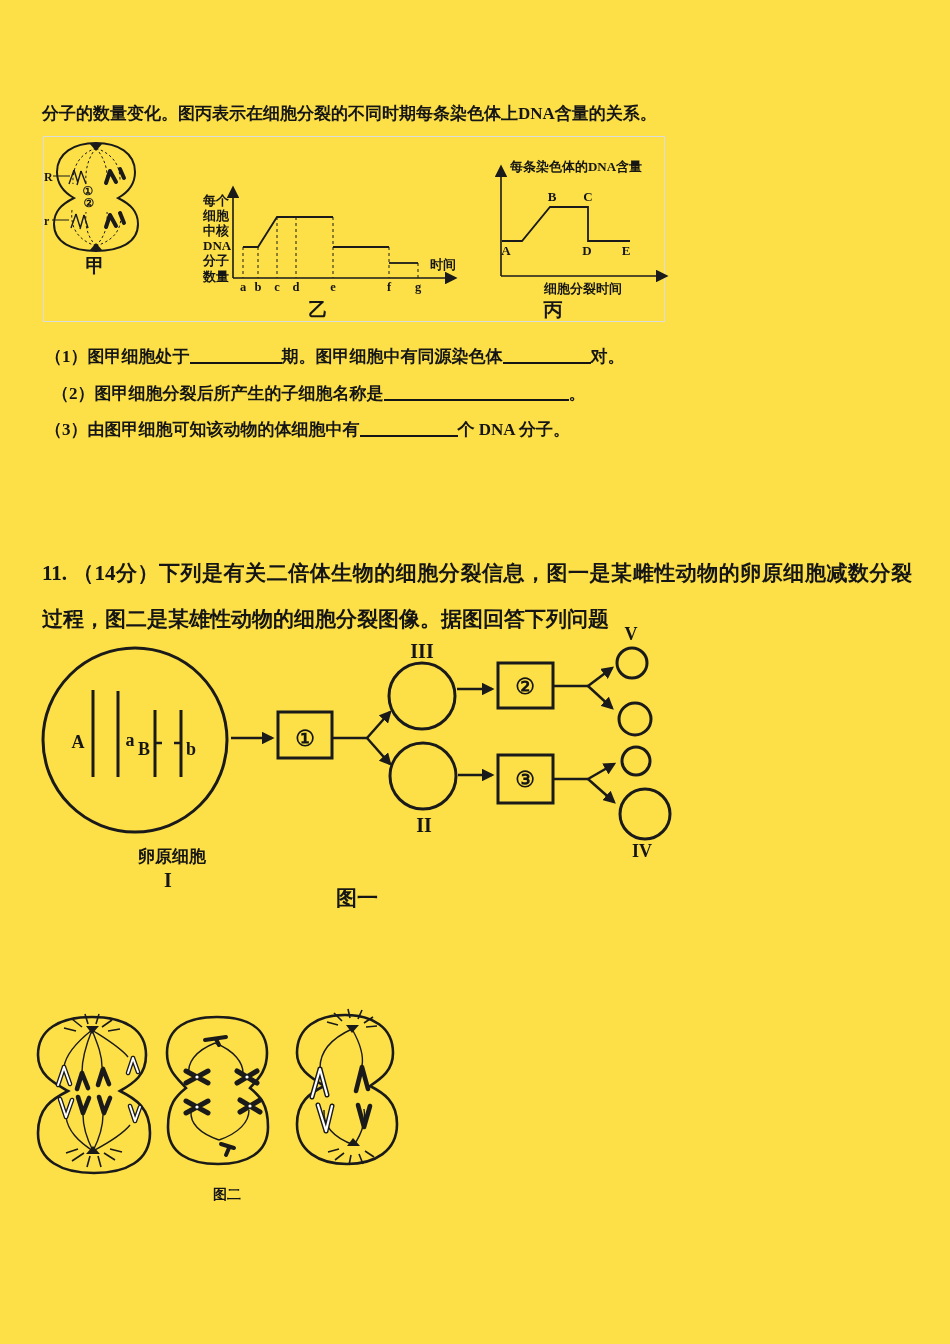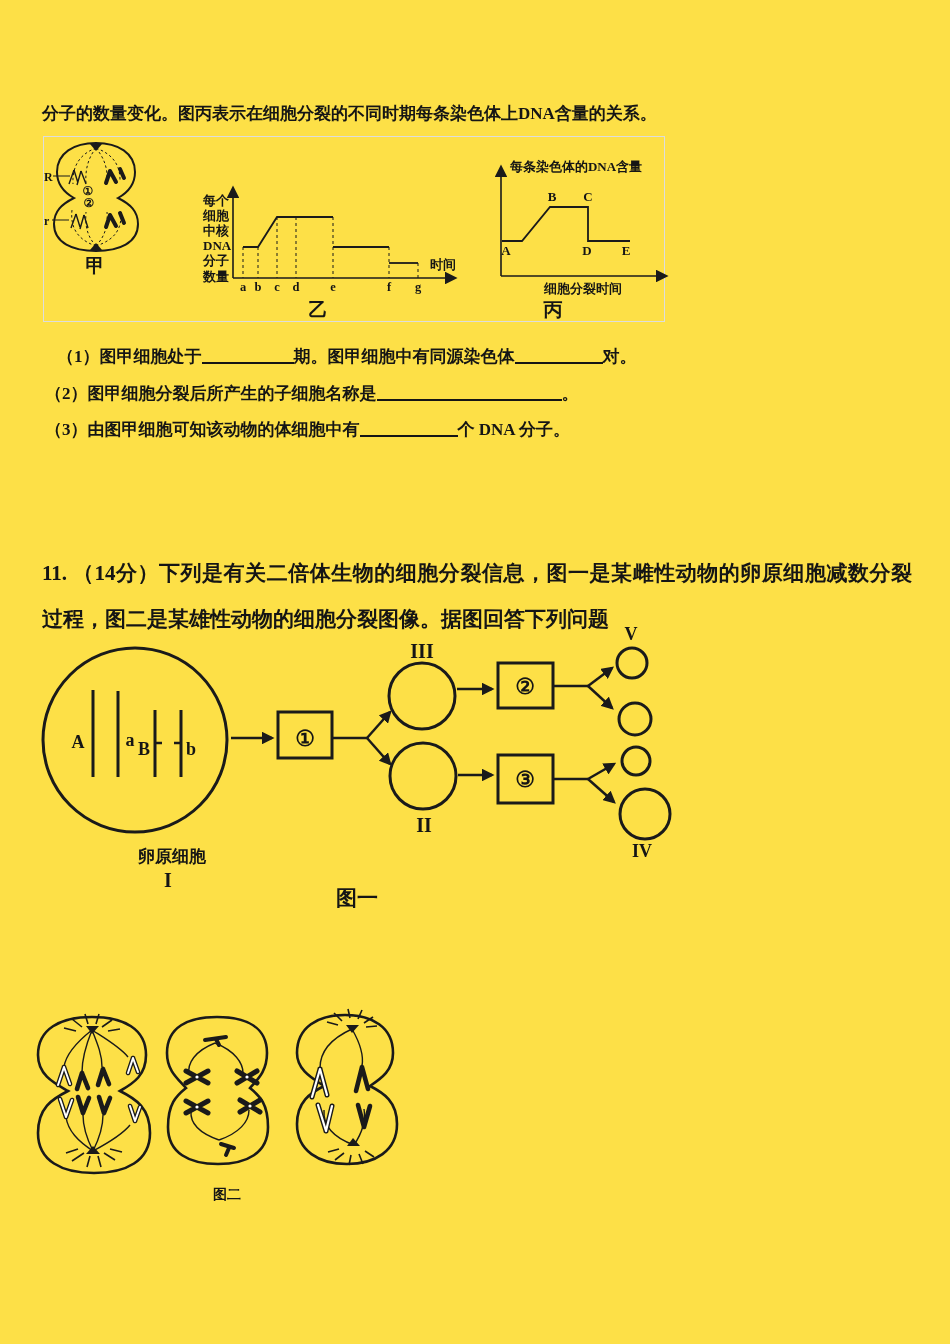--- a/index.html
+++ b/index.html
@@ -112,24 +112,24 @@
       <text x="62" y="56" text-anchor="middle">B</text>
       <text x="98" y="56" text-anchor="middle">C</text>
       <text x="16" y="110" text-anchor="middle">A</text>
       <text x="97" y="110" text-anchor="middle">D</text>
       <text x="136" y="110" text-anchor="middle">E</text>
     </g>
     <text x="93" y="148" font-size="13" text-anchor="middle">细胞分裂时间</text>
   </svg>
   <div class="cap" style="left:523px;top:297px;">丙</div>
 
-  <div class="tline" style="left:45px;top:345px;margin-left:12px;">
+  <div class="tline" style="left:45px;top:345px;">
     <span>（1）图甲细胞处于</span><span class="blank" style="width:92px;"></span><span>期。图甲细胞中有同源染色体</span><span class="blank" style="width:88px;"></span><span>对。</span>
   </div>
-  <div class="tline" style="left:45px;top:382px;">
+  <div class="tline" style="left:52px;top:382px;">
     <span>（2）图甲细胞分裂后所产生的子细胞名称是</span><span class="blank" style="width:185px;"></span><span>。</span>
   </div>
   <div class="tline" style="left:45px;top:418px;">
     <span>（3）由图甲细胞可知该动物的体细胞中有</span><span class="blank" style="width:98px;"></span><span>个 DNA 分子。</span>
   </div>
 
   <div class="para" style="left:42px;top:551px;width:870px;">11. （14分）下列是有关二倍体生物的细胞分裂信息，图一是某雌性动物的卵原细胞减数分裂过程，图二是某雄性动物的细胞分裂图像。据图回答下列问题</div>
 
   <svg style="left:40px;top:622px;" width="660" height="288" viewBox="0 0 660 288">
     <defs>

